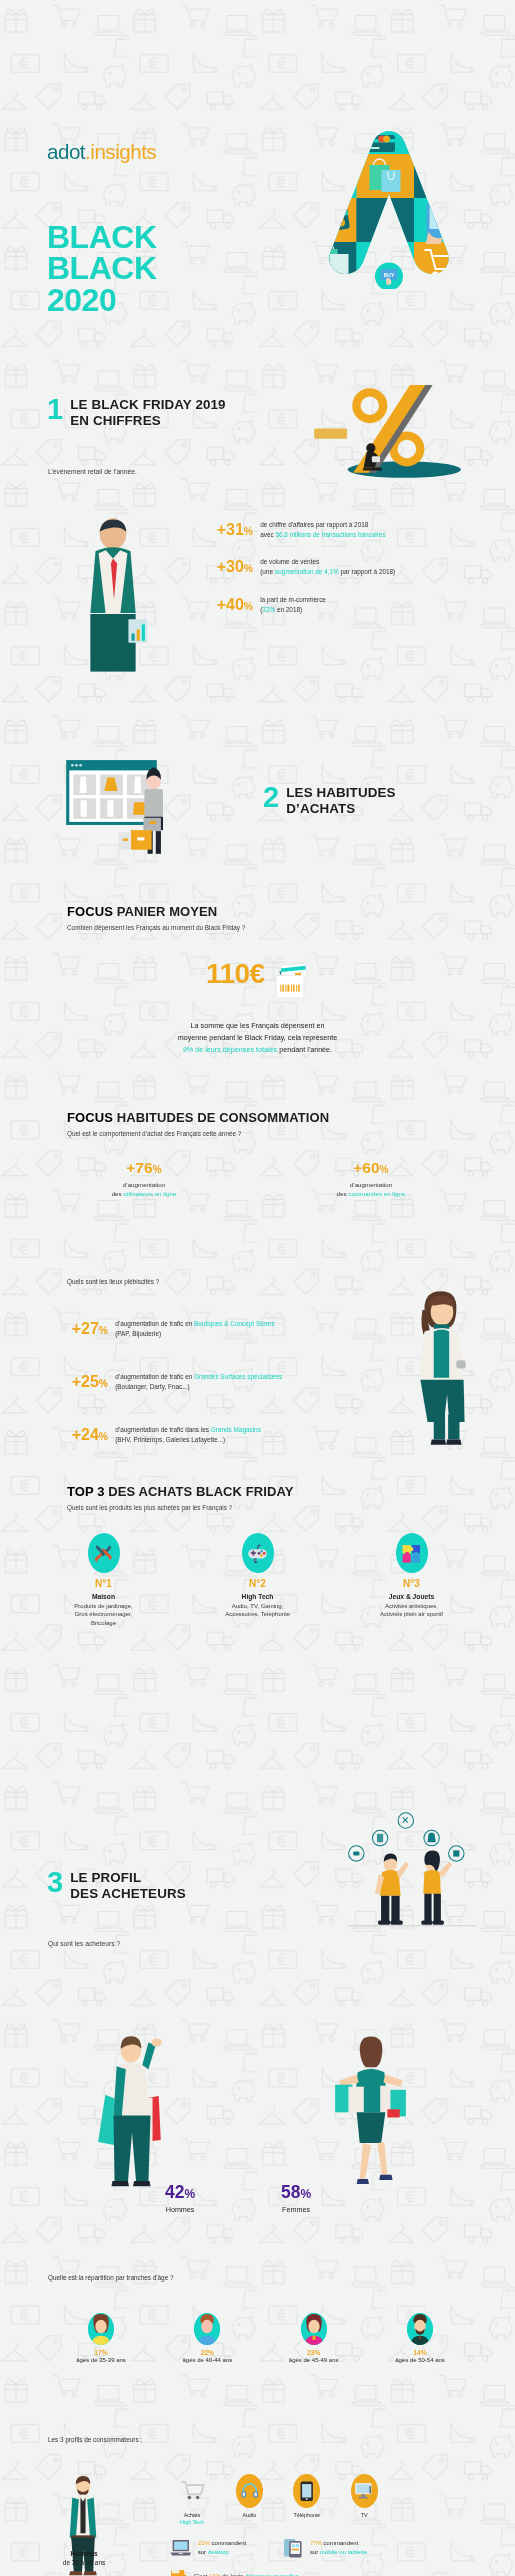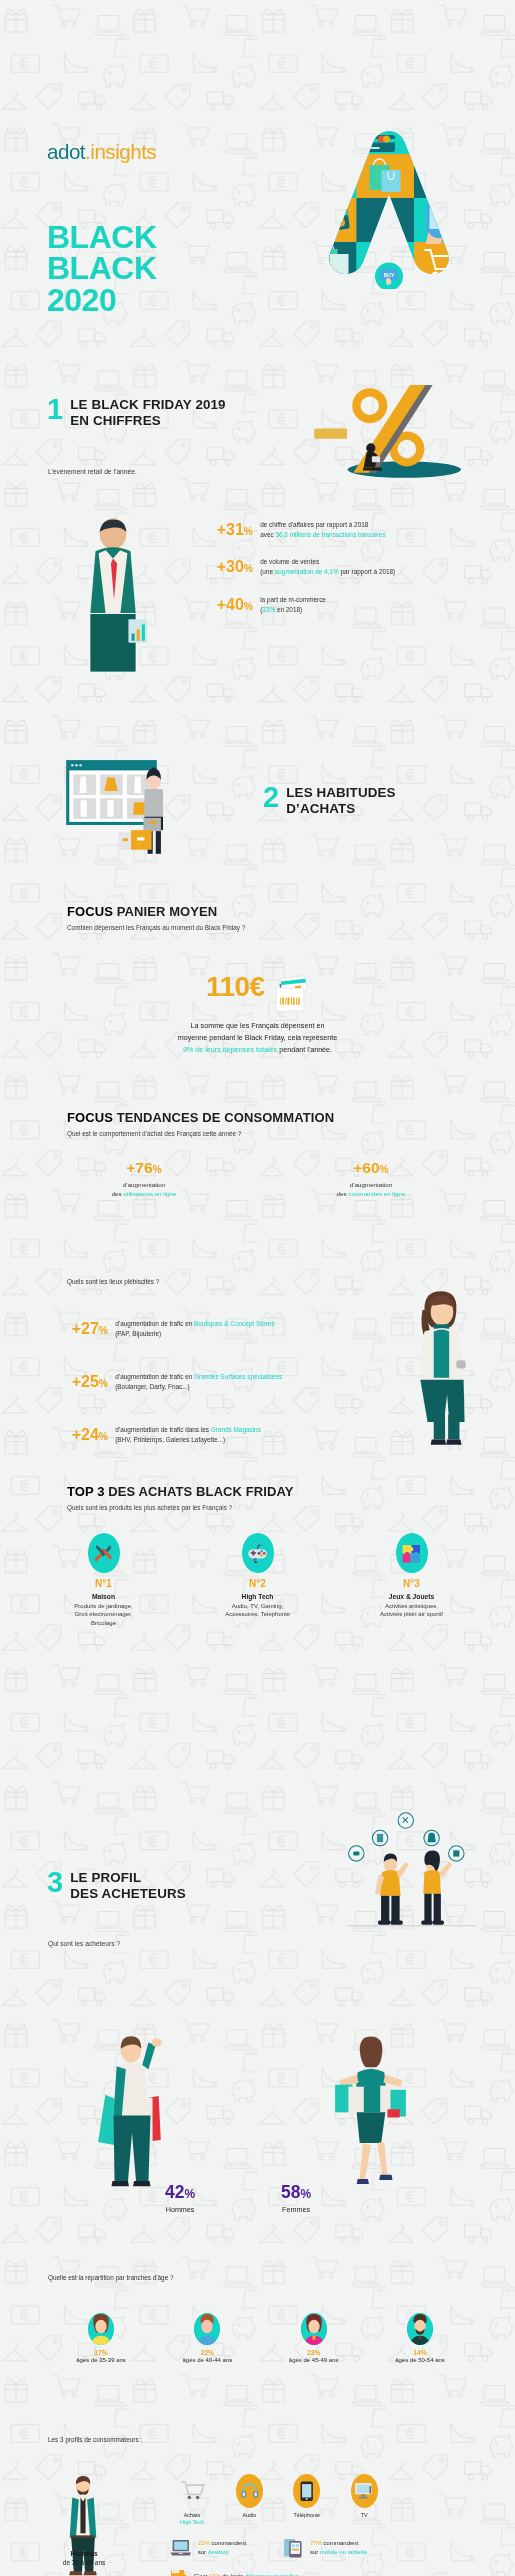--- a/index.html
+++ b/index.html
@@ -390,21 +390,21 @@
     </div>
 
     <div style="position:absolute;left:67px;top:152px;">
       <div class="focus-head">
         <span class="kw">FOCUS</span>
         <span class="rest">PANIER MOYEN</span>
       </div>
       <div class="focus-q">Combien dépensent les Français au moment du Black Friday ?</div>
     </div>
 
-    <div style="position:absolute;left:0;top:219px;width:515px;text-align:center;">
+    <div style="position:absolute;left:0;top:206px;width:515px;text-align:center;">
       <span class="big-euro">110€</span>
       <svg style="vertical-align:middle;margin-left:5.2px;" width="37" height="38" viewBox="0 0 72 74">
         <rect x="16" y="6" width="48" height="30" rx="3" fill="#fff" stroke="#d9d9d9" transform="rotate(-14 40 21)"></rect>
         <rect x="16" y="12" width="48" height="7" fill="#0e7c84" transform="rotate(-14 40 21)"></rect>
         <rect x="18" y="4" width="48" height="30" rx="3" fill="#fff" stroke="#d9d9d9" transform="rotate(-6 42 19)"></rect>
         <rect x="18" y="10" width="48" height="7" fill="#12d3c4" transform="rotate(-6 42 19)"></rect>
         <rect x="44" y="22" width="12" height="6" fill="#efa81e" transform="rotate(-6 42 19)"></rect>
         <rect x="8" y="26" width="54" height="44" rx="2" fill="#fff" stroke="#dcdcdc"></rect>
         <g fill="#efa81e">
           <rect x="16" y="44" width="2" height="14"></rect>
@@ -421,21 +421,21 @@
 
     <div class="euro-caption" style="position:absolute;left:103px;top:268px;width:309px;">
       <div>La somme que les Français dépensent en</div>
       <div>moyenne pendant le Black Friday, cela représente</div>
       <div><span class="accent-teal">9% de leurs dépenses totales</span><span> pendant l'année.</span></div>
     </div>
 
     <div style="position:absolute;left:67px;top:358px;">
       <div class="focus-head">
         <span class="kw">FOCUS</span>
-        <span class="rest">TENDANCES DE CONSOMMATION</span>
+        <span class="rest">HABITUDES DE CONSOMMATION</span>
       </div>
       <div class="focus-q">Quel est le comportement d’achat des Français cette année ?</div>
     </div>
 
     <div style="position:absolute;left:77px;top:407px;width:361px;display:flex;justify-content:space-between;">
       <div class="pct-card" style="width:134px;">
         <div class="v"><span>+76</span><span class="s">%</span></div>
         <div class="l">
           <div>d’augmentation</div>
           <div><span>des </span><span class="accent-teal">utilisateurs en ligne</span></div>

